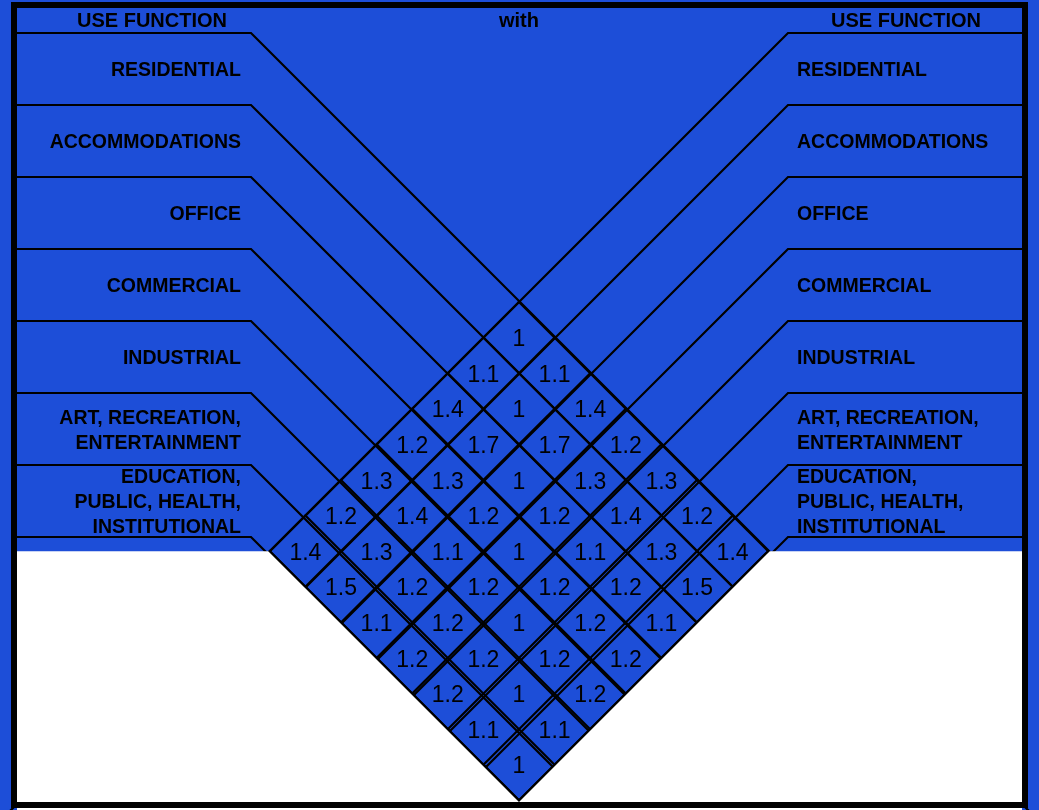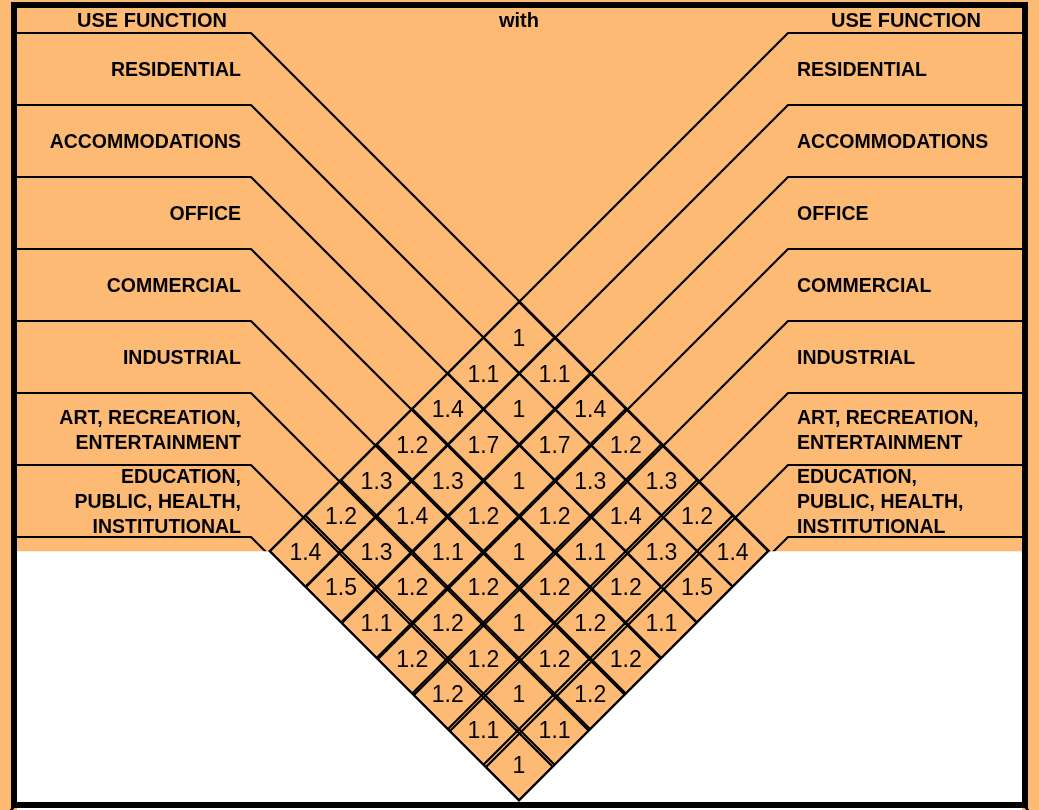--- a/index.html
+++ b/index.html
@@ -9,21 +9,21 @@
     background: #ffffff;
   }
   body {
     font-family: "Liberation Sans", sans-serif;
     -webkit-font-smoothing: antialiased;
   }
   #page {
     position: relative;
     width: 1039px;
     height: 810px;
-    background: #fdba74;
+    background: #1d4ed8;
     overflow: hidden;
   }
   #diagram-svg {
     position: absolute;
     left: 0;
     top: 0;
     width: 1039px;
     height: 810px;
     display: block;
   }

